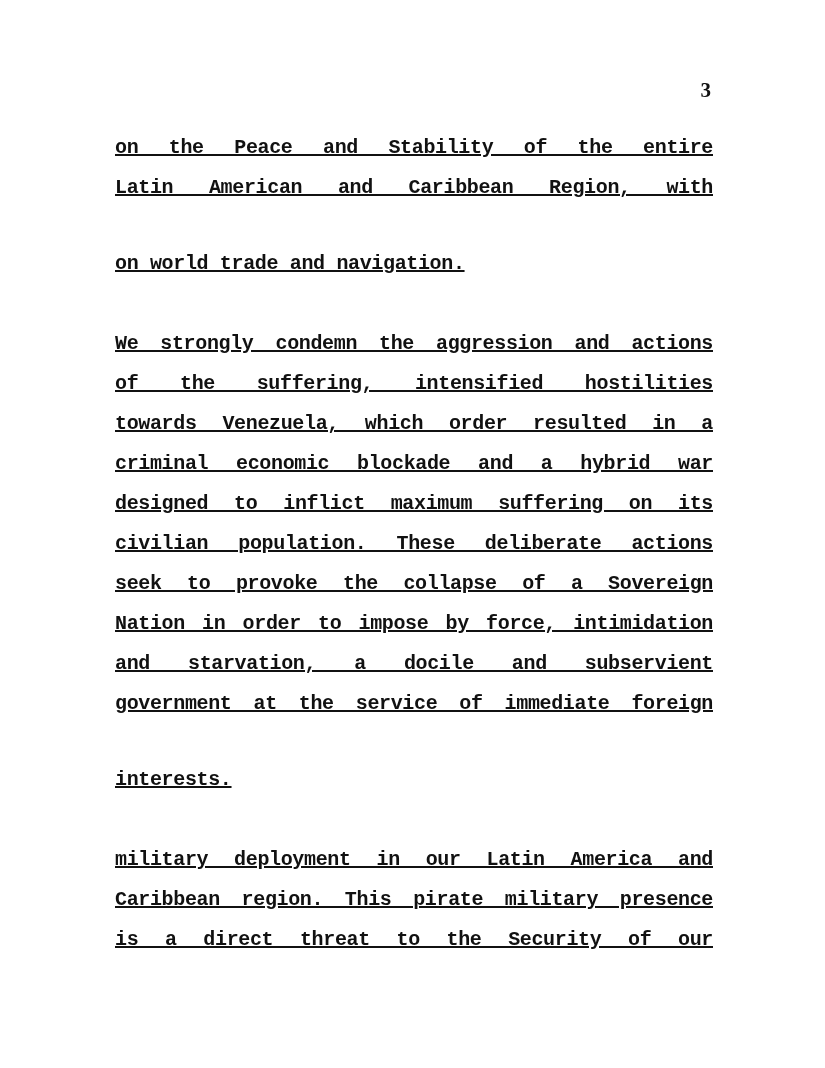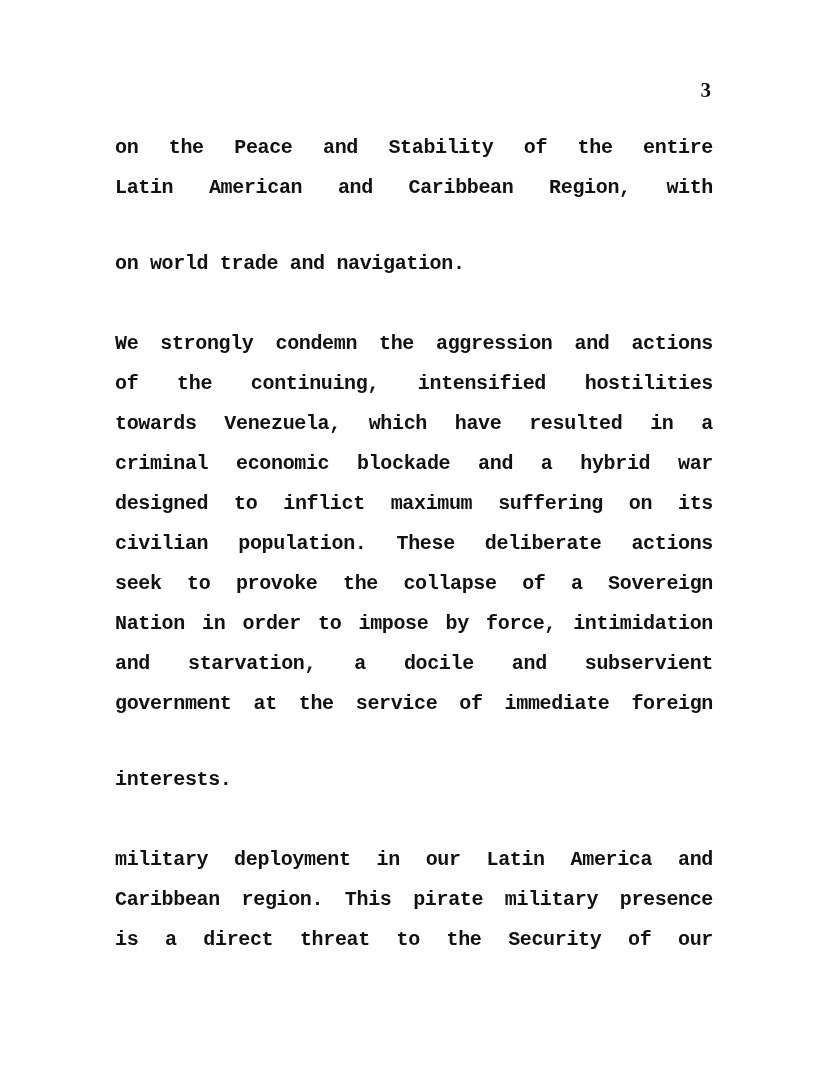--- a/index.html
+++ b/index.html
@@ -36,20 +36,21 @@
       display: block;
       font-family: "Liberation Mono", "DejaVu Sans Mono", monospace;
       font-weight: bold;
       font-size: 20px;
       height: 40px;
       line-height: 40px;
       white-space: nowrap;
       text-align: justify;
       text-align-last: justify;
       letter-spacing: -0.35px;
+      text-decoration: underline;
     }
     .line.last {
       text-align-last: left;
     }
     .line-inner {
       display: block;
       white-space: normal;
       text-align: justify;
       text-align-last: justify;
     }
@@ -75,24 +76,24 @@
     <span class="line last">
         <span class="line-inner">on world trade and navigation.</span>
       </span>
   </div>
 
   <div class="para">
     <span class="line">
         <span class="line-inner">We strongly condemn the aggression and actions</span>
       </span>
     <span class="line">
-        <span class="line-inner">of the continuing, intensified hostilities</span>
+        <span class="line-inner">of the suffering, intensified hostilities</span>
       </span>
     <span class="line">
-        <span class="line-inner">towards Venezuela, which have resulted in a</span>
+        <span class="line-inner">towards Venezuela, which order resulted in a</span>
       </span>
     <span class="line">
         <span class="line-inner">criminal economic blockade and a hybrid war</span>
       </span>
     <span class="line">
         <span class="line-inner">designed to inflict maximum suffering on its</span>
       </span>
     <span class="line">
         <span class="line-inner">civilian population. These deliberate actions</span>
       </span>

